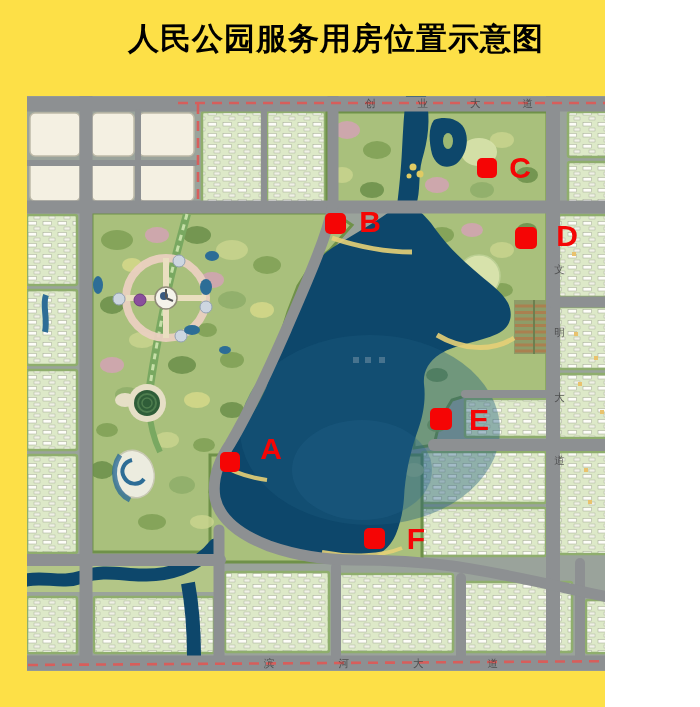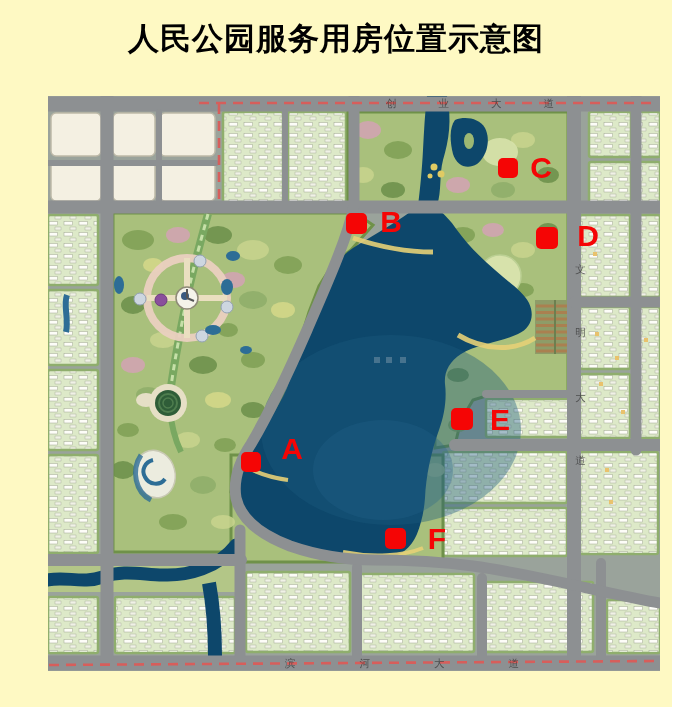--- a/index.html
+++ b/index.html
@@ -1,21 +1,21 @@
 <!DOCTYPE html>
 <html style="--marker-red: #f50505;"><head>
 <meta charset="utf-8">
 <style>
   html,body{margin:0;padding:0;background:#fff;}
-  .page{position:relative;width:672px;height:707px;background:#fef9c3;overflow:hidden;
+  .page{position:relative;width:605px;height:707px;background:#fde047;overflow:hidden;
         font-family:"Liberation Sans",sans-serif;}
   .title{position:absolute;top:18px;left:0;width:700px;margin:0;text-align:center;
          transform:translateX(-14px);font-size:31px;font-weight:bold;color:#000;
          font-family:"Liberation Serif","DejaVu Serif",serif;letter-spacing:1px;}
-  .map{position:absolute;left:48px;top:96px;width:612px;height:575px;}
+  .map{position:absolute;left:27px;top:96px;width:612px;height:575px;}
   .map svg{position:absolute;left:0;top:0;}
   .mk-sq{position:absolute;background:var(--marker-red,#f50505);border-radius:5px;}
   .mk-lb{position:absolute;transform:translate(-50%,-50%);color:var(--marker-red,#f50505);
          font-weight:bold;font-size:30px;line-height:1;font-family:"Liberation Sans",sans-serif;}
   .rlbl{font-size:10.5px;fill:#3b3b3b;opacity:.78;font-family:"Liberation Sans",sans-serif;}
   .rlbl-v{writing-mode:vertical-rl;letter-spacing:64px;}
 </style>
 </head>
 <body>
 

